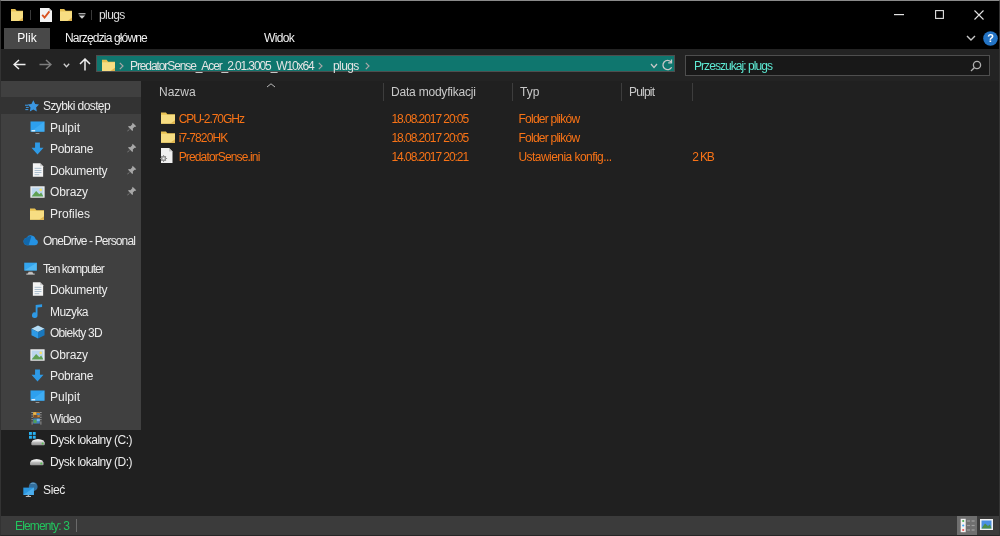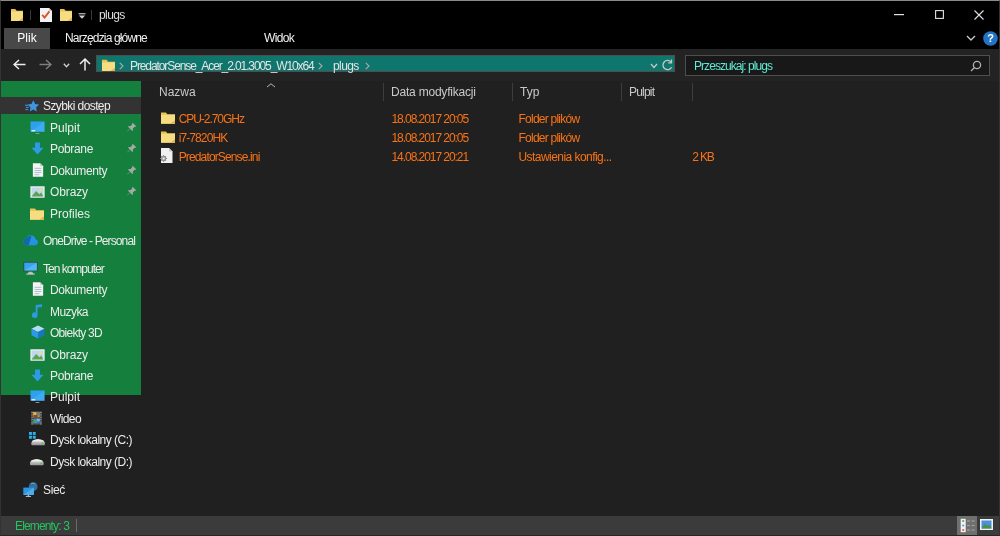--- a/index.html
+++ b/index.html
@@ -18,21 +18,21 @@
             color:#fff;text-align:center;line-height:21px;}
   .tab{position:absolute;top:0;height:21px;line-height:21px;color:#f0f0f0;}
   
   #navrow{left:0;top:48px;width:998px;height:32px;background:#232323;}
   #addrbox{position:absolute;left:95px;top:6px;width:579px;height:17px;
            background:#0f766e;border:1px solid #4e4e4e;}
   #searchbox{position:absolute;left:684px;top:6px;width:305px;height:21px;
              background:#181818;border:1px solid #4e4e4e;}
   .crumb{color:#e4e4e4;}
   
-  #sidebar{left:0;top:80px;width:140px;height:314px;background:#15803d;}
+  #sidebar{left:0;top:80px;width:140px;height:349px;background:#404040;}
   .srow{position:absolute;left:0;width:140px;height:18px;}
   .srow .icon{position:absolute;top:1px;}
   .srow .lbl{position:absolute;top:2px;white-space:nowrap;color:#ececec;}
   .g .icon{left:25px;}
   .g .lbl{left:42px;}
   .c .icon{left:29px;}
   .c .lbl{left:49px;}
   .pin{position:absolute;left:126px;top:3px;}
   
   #main{left:140px;top:80px;width:858px;height:435px;background:#202020;}

